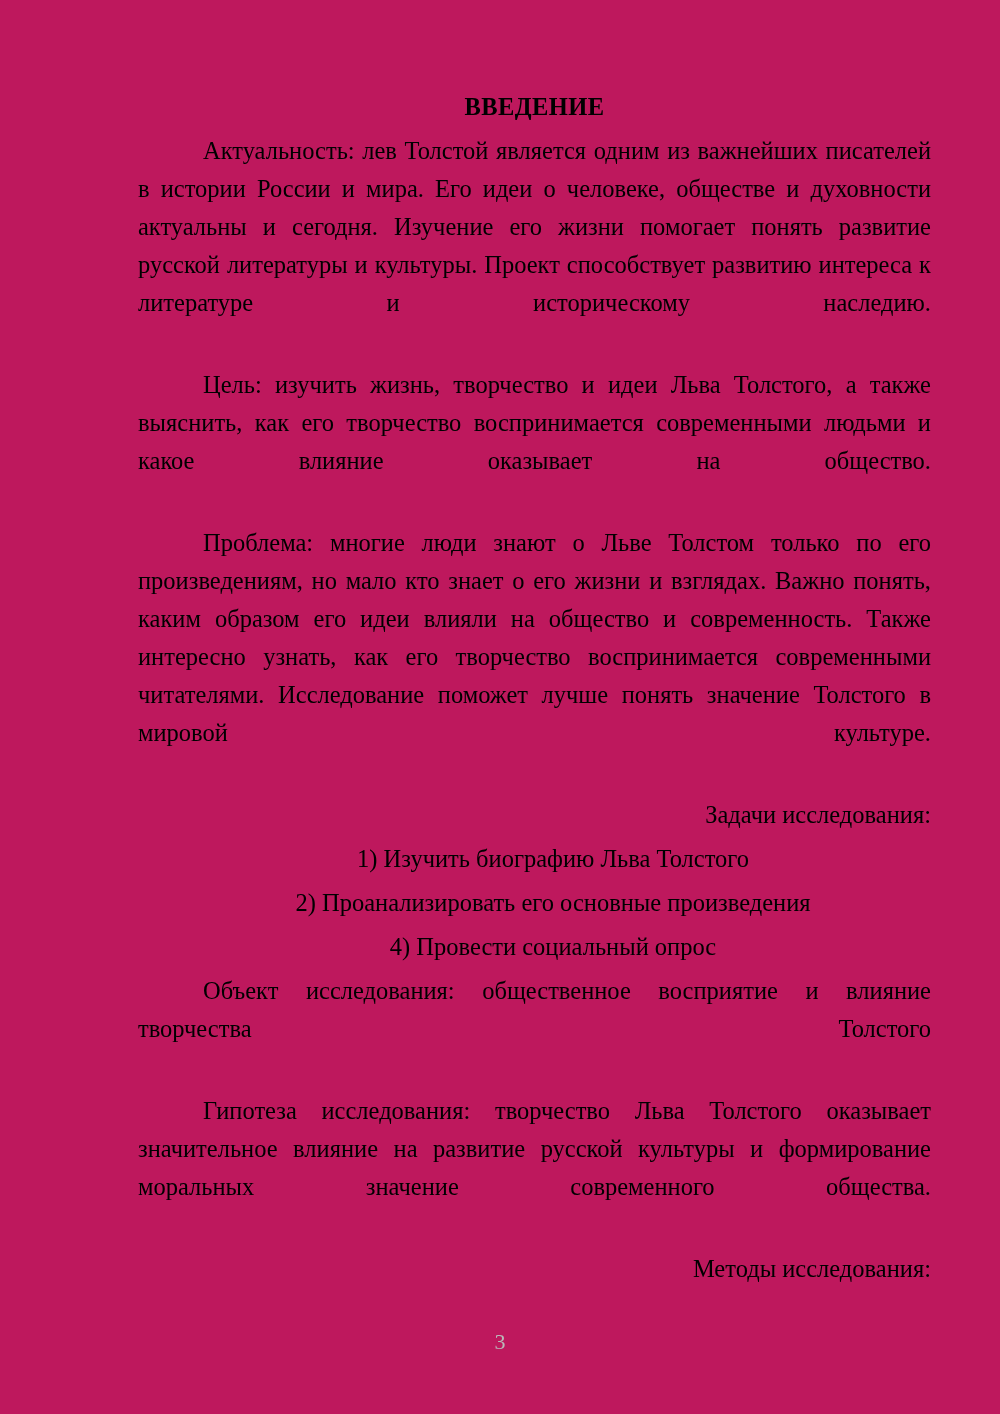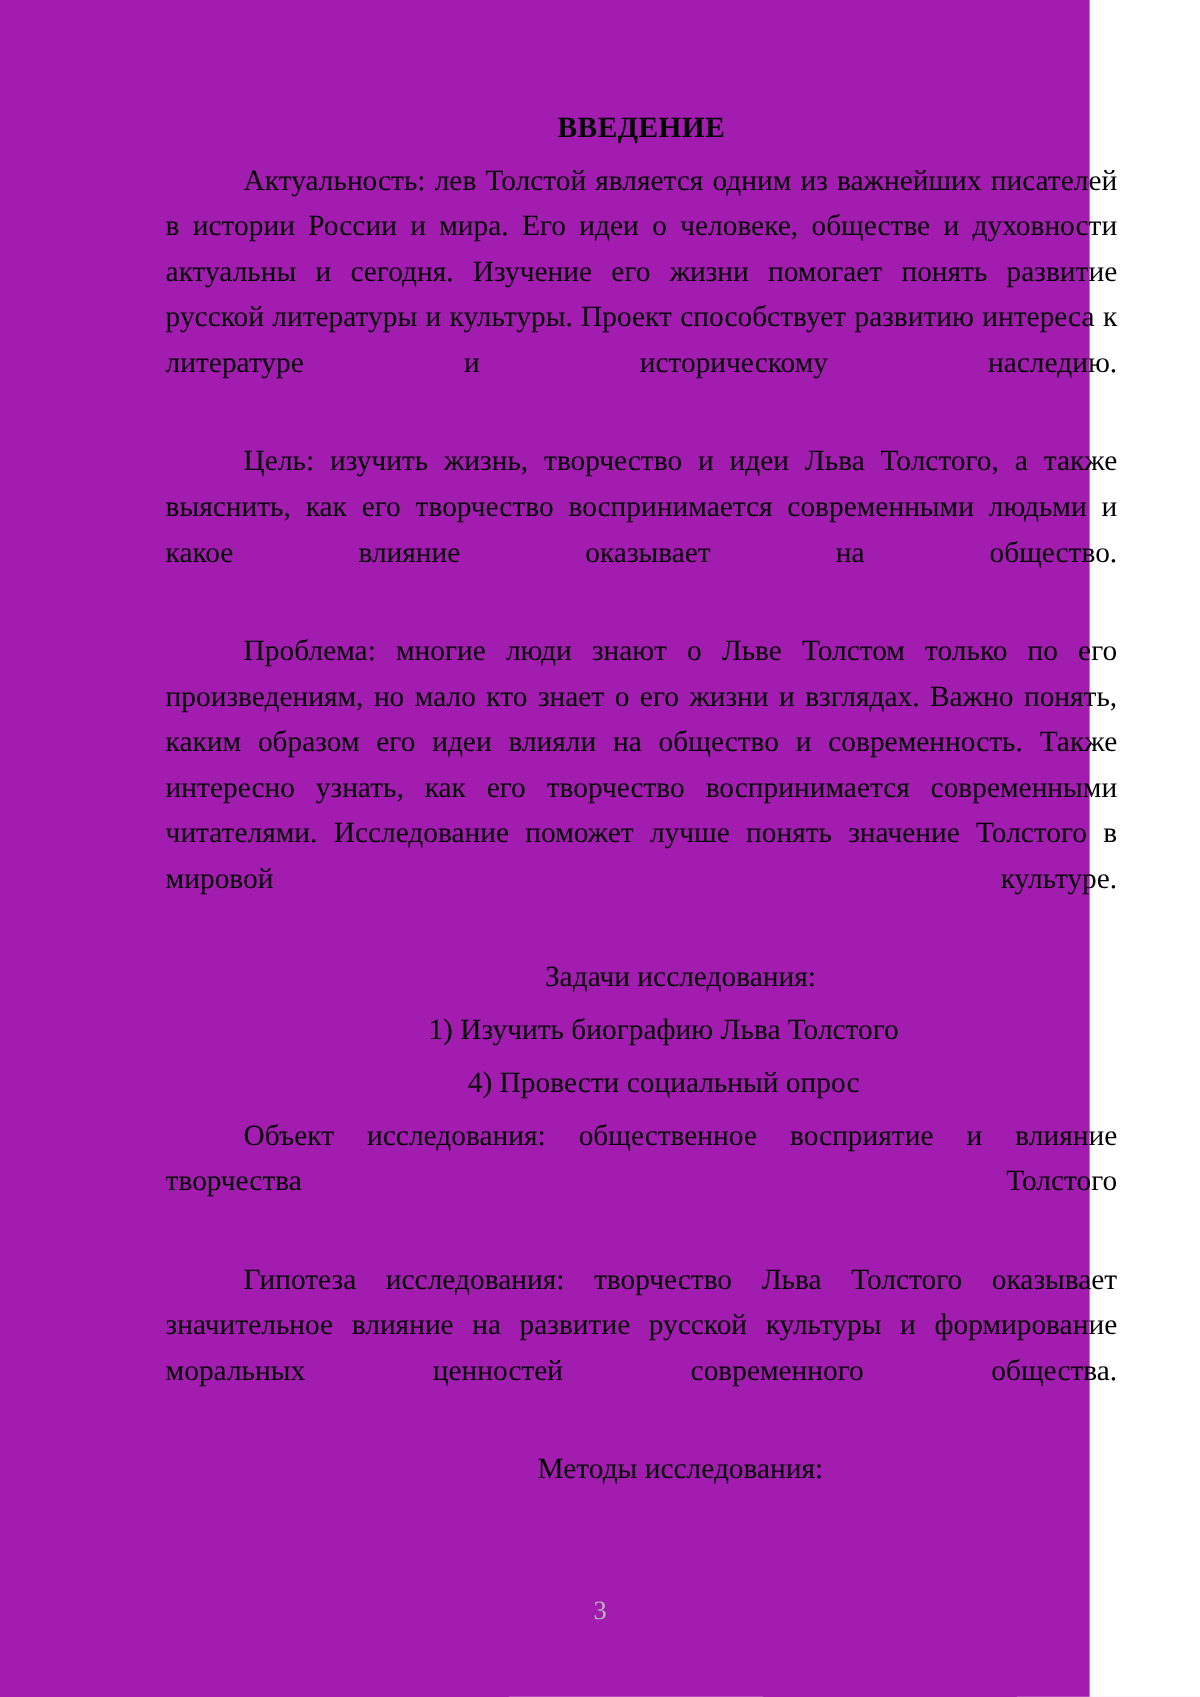--- a/index.html
+++ b/index.html
@@ -13,23 +13,23 @@
     position: relative;
     font-family: "Liberation Serif", "DejaVu Serif", serif;
     color: #000000;
     overflow: hidden;
   }
 
   .page {
     position: absolute;
     left: 0;
     top: 0;
-    width: 908px;
+    width: 1000px;
     height: 1414px;
-    background: #a21caf;
+    background: #be185d;
   }
 
   .content {
     position: absolute;
     left: 138px;
     top: 88px;
     width: 793px;
   }
 
   .doc-title {
@@ -52,21 +52,21 @@
   }
 
   
   .para::after {
     content: "";
     display: inline-block;
     width: 100%;
   }
 
   .para.no-justify {
-    text-align: center;
+    text-align: right;
   }
   .para.no-justify::after { content: none; display: none; }
 
   .list {
     list-style: none;
     margin: 0;
     padding: 0;
   }
 
   .list-item {
@@ -101,27 +101,28 @@
     <p class="para">Актуальность: лев Толстой является одним из важнейших писателей в истории России и мира. Его идеи о человеке, обществе и духовности актуальны и сегодня. Изучение его жизни помогает понять развитие русской литературы и культуры. Проект способствует развитию интереса к литературе и историческому наследию.</p>
 
     <p class="para">Цель: изучить жизнь, творчество и идеи Льва Толстого, а также выяснить, как его творчество воспринимается современными людьми и какое влияние оказывает на общество.</p>
 
     <p class="para">Проблема: многие люди знают о Льве Толстом только по его произведениям, но мало кто знает о его жизни и взглядах. Важно понять, каким образом его идеи влияли на общество и современность. Также интересно узнать, как его творчество воспринимается современными читателями. Исследование поможет лучше понять значение Толстого в мировой культуре.</p>
 
     <p class="para no-justify">Задачи исследования:</p>
 
     <ul class="list">
       <li class="list-item">1) Изучить биографию Льва Толстого</li>
+      <li class="list-item">2) Проанализировать его основные произведения</li>
       <li class="list-item">4) Провести социальный опрос</li>
     </ul>
 
     <p class="para">Объект исследования: общественное восприятие и влияние творчества Толстого</p>
 
 
-    <p class="para">Гипотеза исследования: творчество Льва Толстого оказывает значительное влияние на развитие русской культуры и формирование моральных ценностей современного общества.</p>
+    <p class="para">Гипотеза исследования: творчество Льва Толстого оказывает значительное влияние на развитие русской культуры и формирование моральных значение современного общества.</p>
 
     <p class="para no-justify">Методы исследования:</p>
 
   </div>
 
   <div class="page-number">3</div>
 
 </div>
 
 </body></html>

